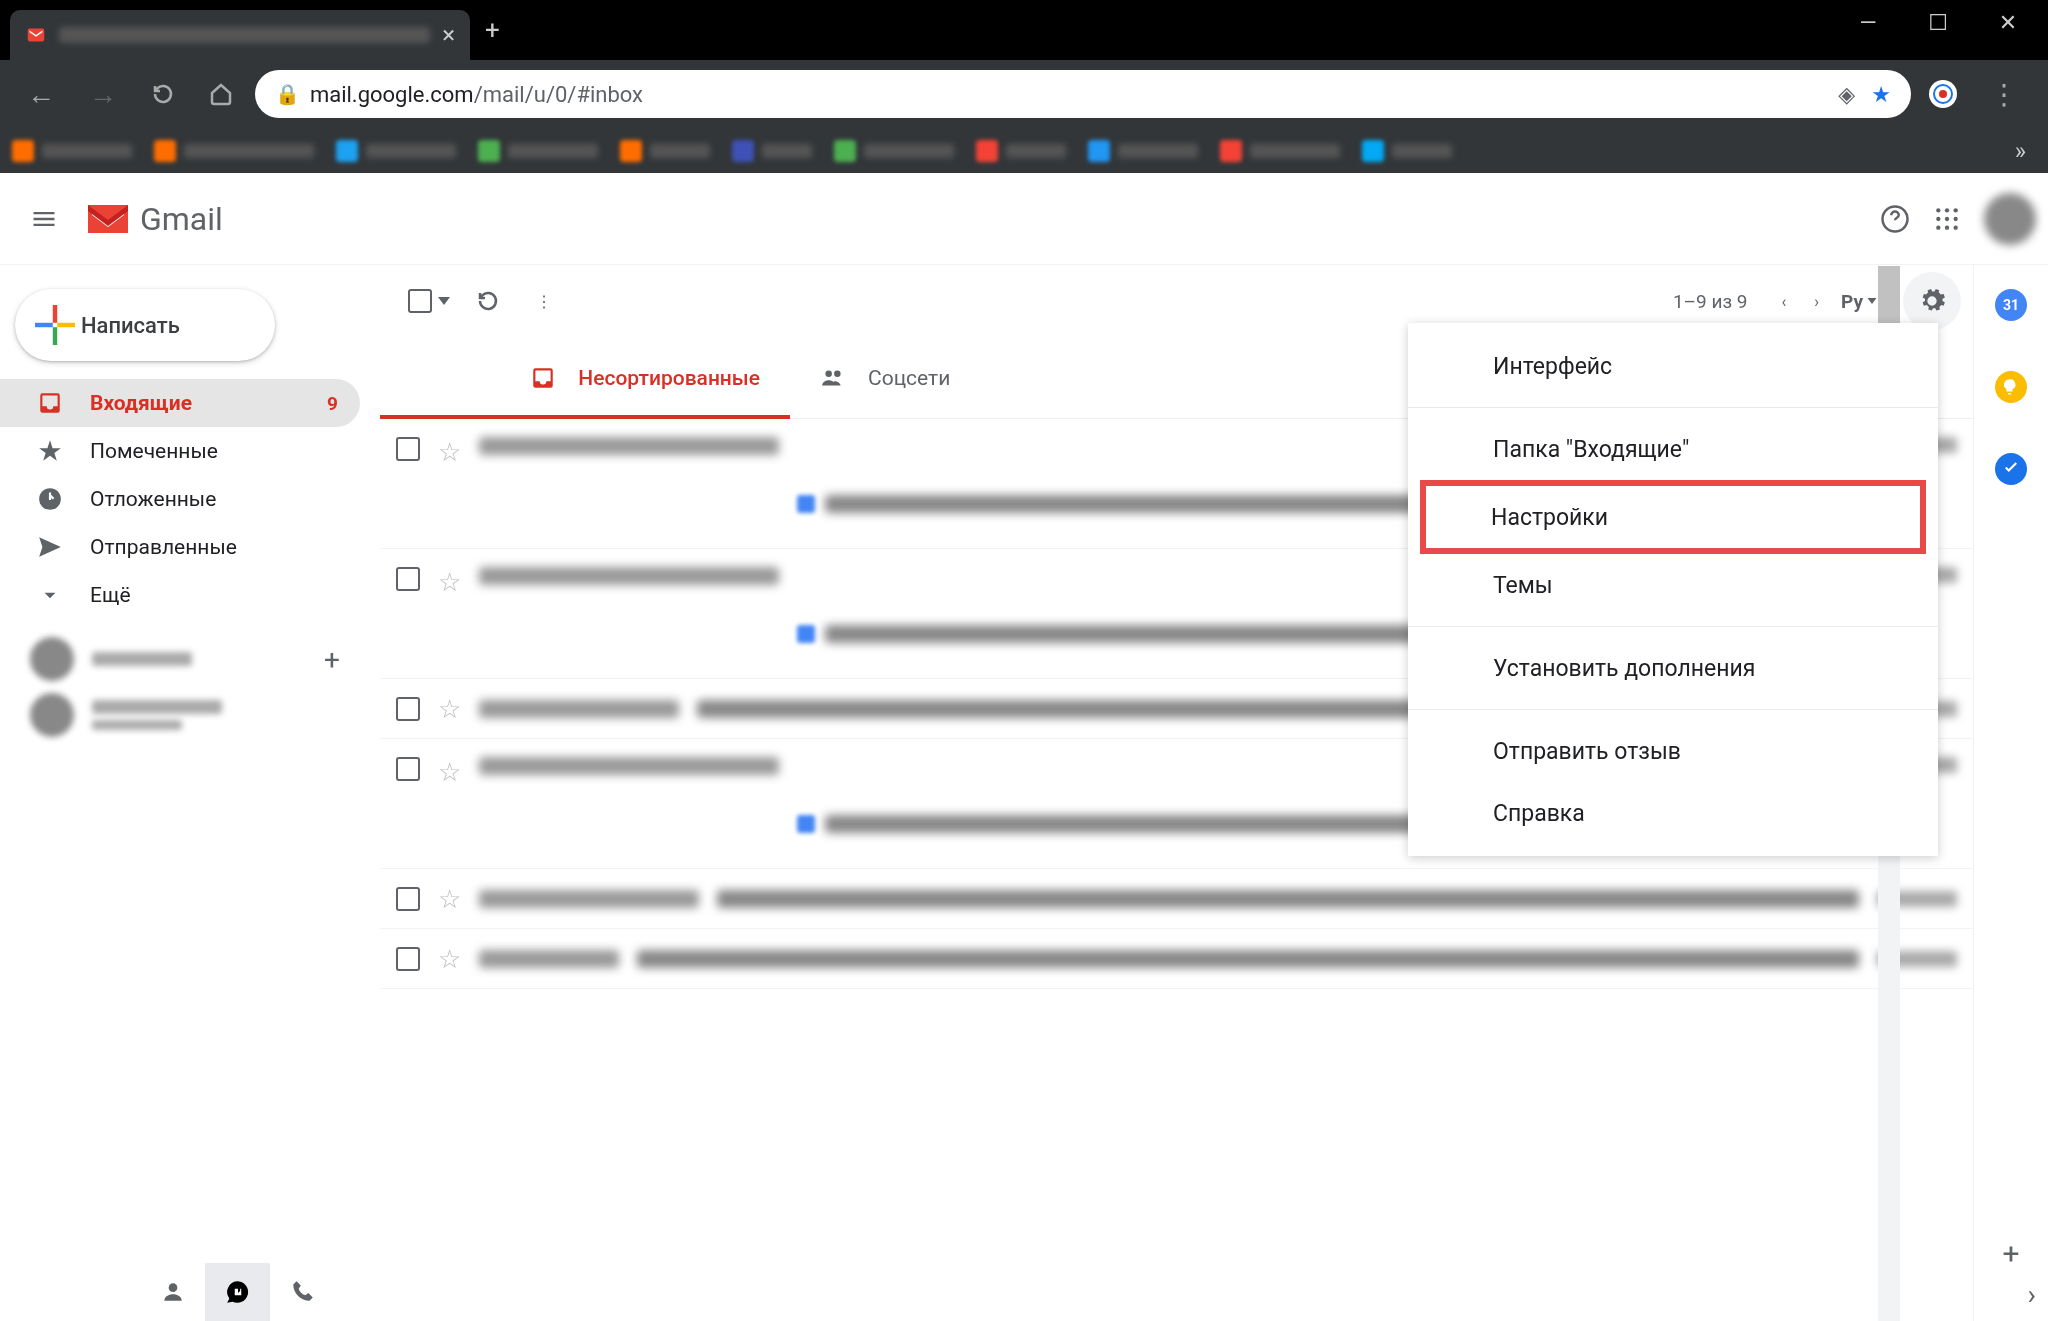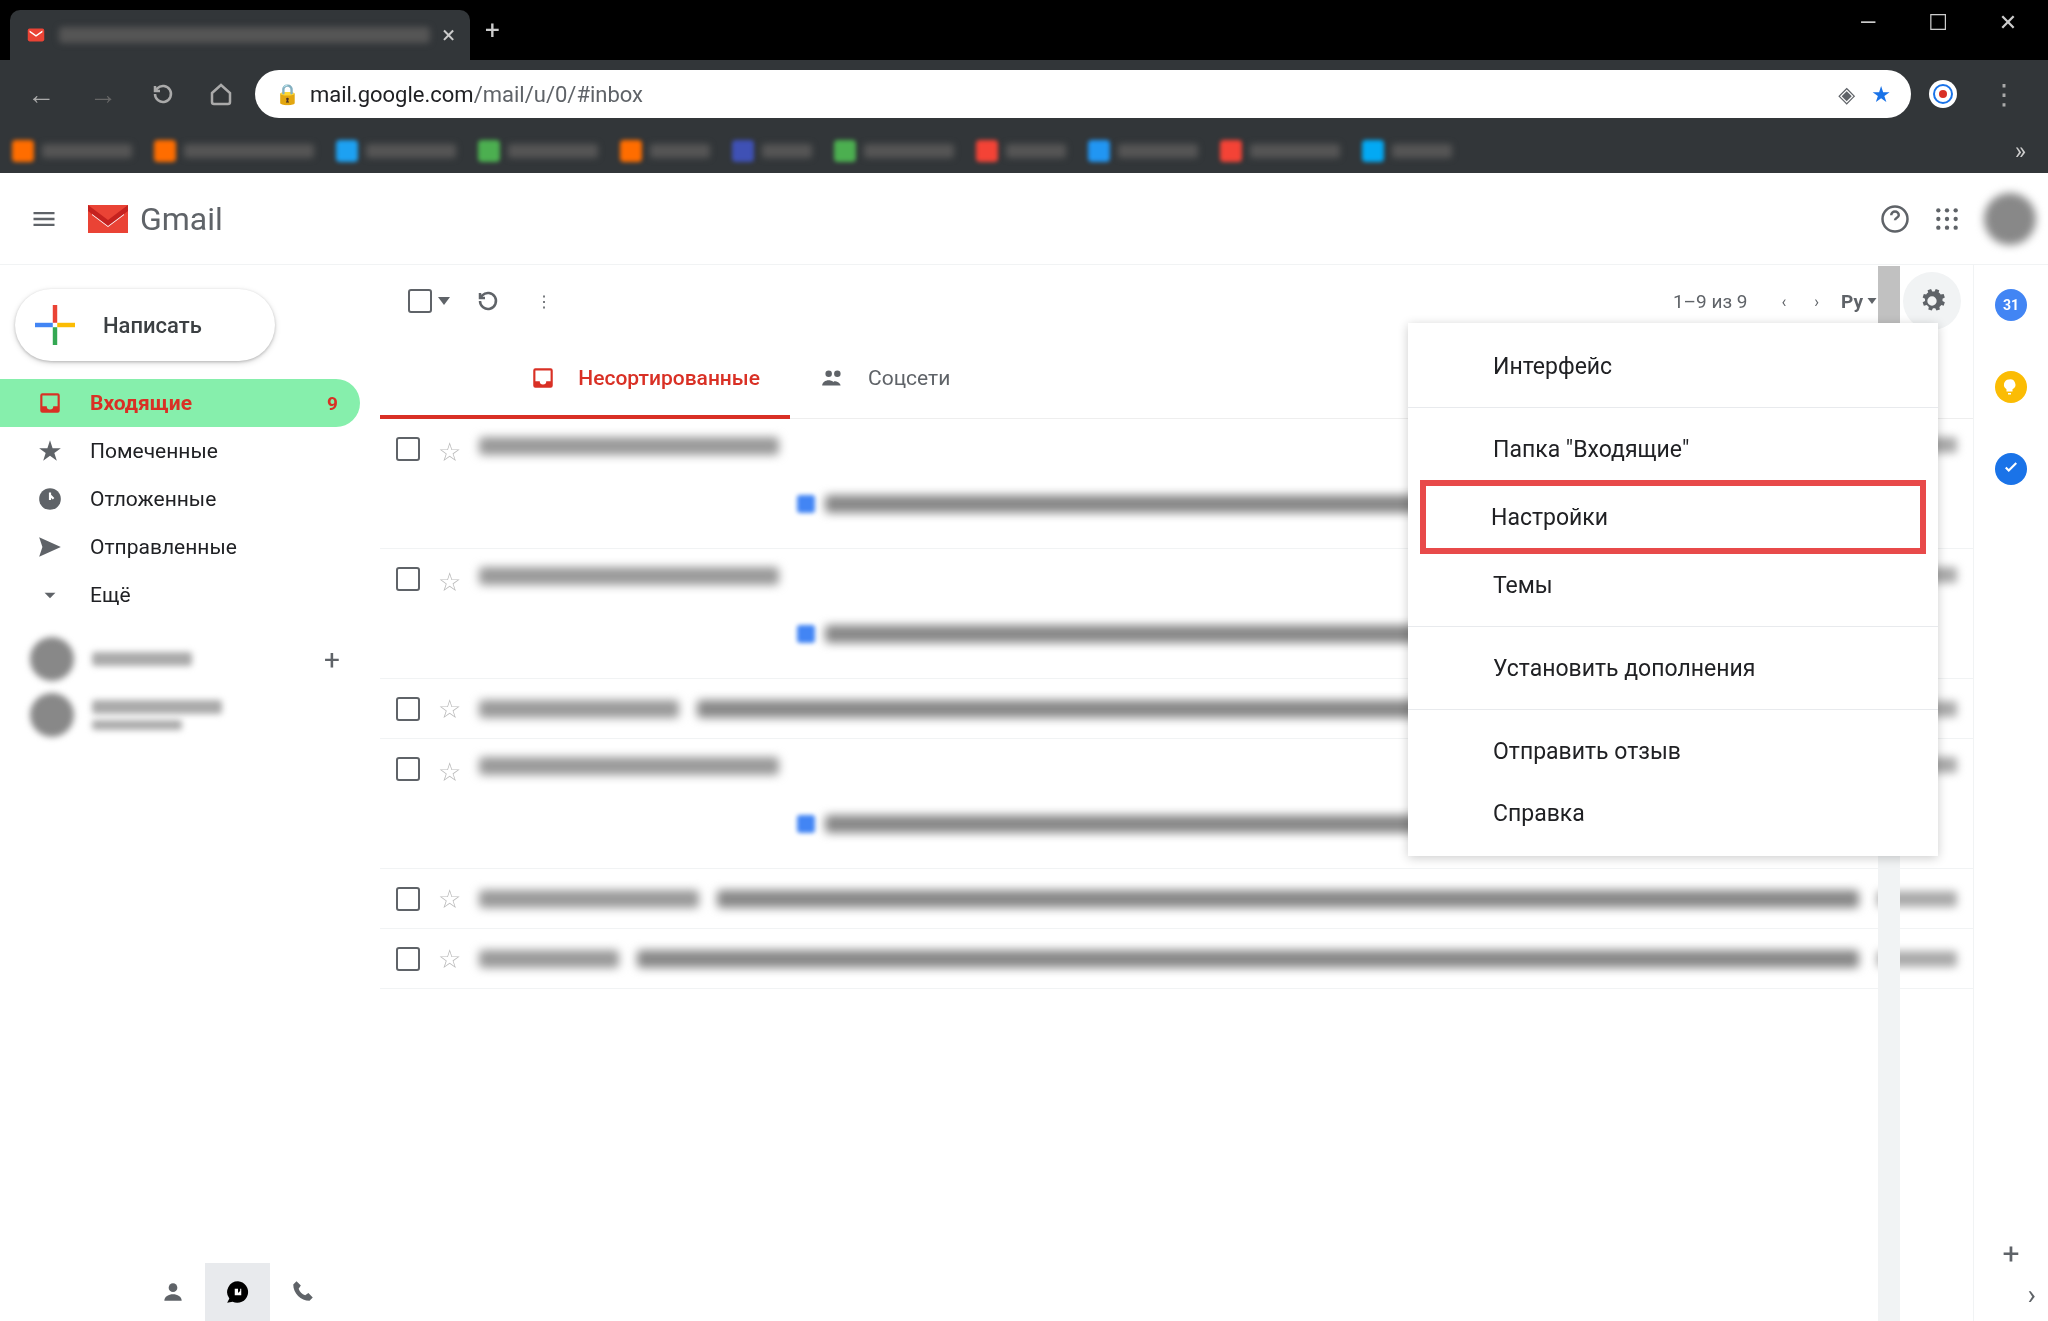--- a/index.html
+++ b/index.html
@@ -46,25 +46,25 @@
 .search-bar { margin-left: 100px; background: #f1f3f4; border-radius: 12px; height: 66px; width: 1070px; display: flex; align-items: center; padding: 0 20px; gap: 15px; }
 .search-input { flex: 1; background: transparent; border: none; font-size: 24px; color: #5f6368; outline: none; }
 .search-dropdown { color: #5f6368; cursor: pointer; }
 .hdr-spacer { flex: 1; }
 .help-btn, .apps-btn { color: #5f6368; padding: 12px; cursor: pointer; border-radius: 50%; }
 .avatar { width: 52px; height: 52px; border-radius: 50%; background: #888; filter: blur(4px); margin-left: 12px; }
 
 .gmail-body { flex: 1; display: flex; position: relative; }
 
 .sidebar { width: 380px; padding-top: 12px; }
-.compose-btn { margin: 12px 0 18px 15px; height: 72px; width: 260px; border-radius: 36px; box-shadow: 0 1px 3px rgba(0,0,0,0.2), 0 2px 6px rgba(0,0,0,0.15); display: flex; align-items: center; gap: 28px; padding-left: 20px; cursor: pointer; background: #fff; }
+.compose-btn { margin: 12px 0 18px 15px; height: 72px; width: 260px; border-radius: 36px; box-shadow: 0 1px 3px rgba(0,0,0,0.2), 0 2px 6px rgba(0,0,0,0.15); display: flex; align-items: center; gap: 6px; padding-left: 20px; cursor: pointer; background: #fff; }
 .compose-plus { width: 40px; height: 40px; }
 .compose-text { font-size: 22px; color: #3c4043; font-weight: 500; }
 .nav-item { height: 48px; display: flex; align-items: center; gap: 26px; padding-left: 36px; cursor: pointer; border-radius: 0 24px 24px 0; margin-right: 20px; color: #202124; }
-.nav-item.active { background: #86efac; color: #d93025; font-weight: 700; }
+.nav-item.active { background: #e5e5e5; color: #d93025; font-weight: 700; }
 .nav-label { flex: 1; font-size: 21px; }
 .nav-count { font-size: 19px; margin-right: 22px; }
 .nav-icon { width: 28px; height: 28px; display: flex; align-items: center; justify-content: center; fill: #5f6368; }
 .nav-item.active .nav-icon { fill: #d93025; }
 
 .hangouts-row { display: flex; align-items: center; gap: 18px; padding-left: 30px; margin-top: 18px; }
 .hangouts-avatar { width: 44px; height: 44px; border-radius: 50%; background: #888; filter: blur(3px); }
 .hangouts-text { background: #aaa; height: 14px; width: 100px; filter: blur(3px); border-radius: 3px; }
 .hangouts-add { color: #5f6368; font-size: 28px; margin-left: auto; margin-right: 40px; cursor: pointer; }
 .hangouts-item { display: flex; align-items: center; gap: 18px; padding-left: 30px; margin-top: 12px; }

